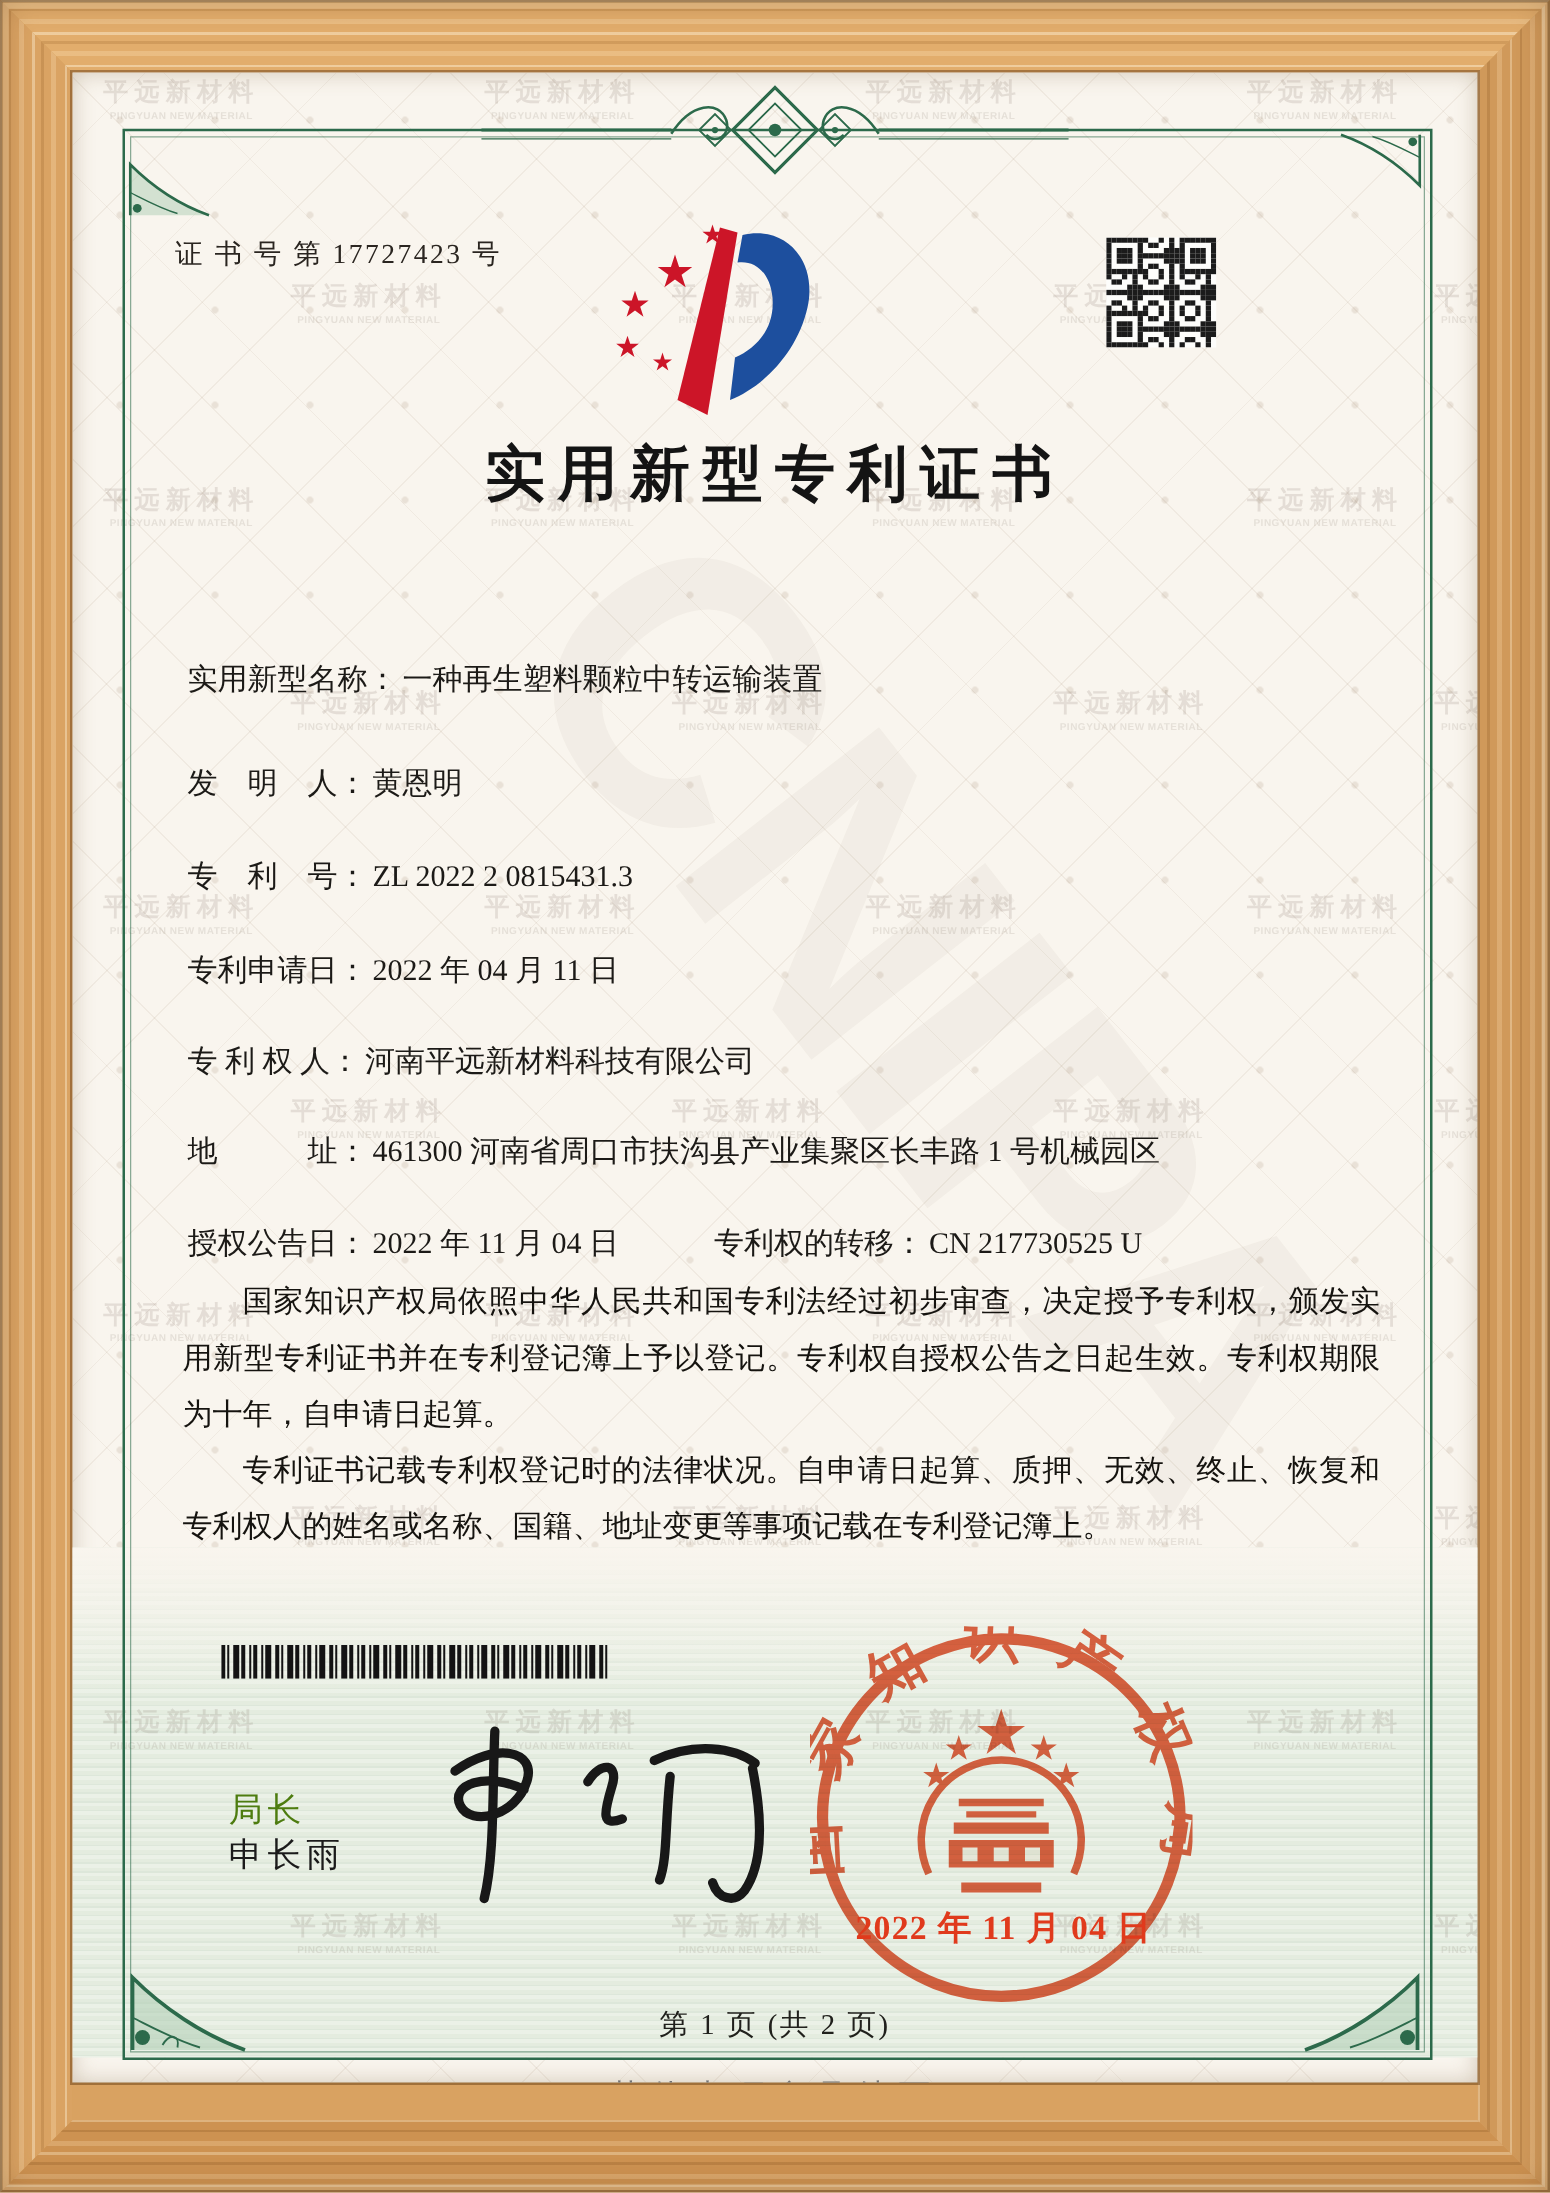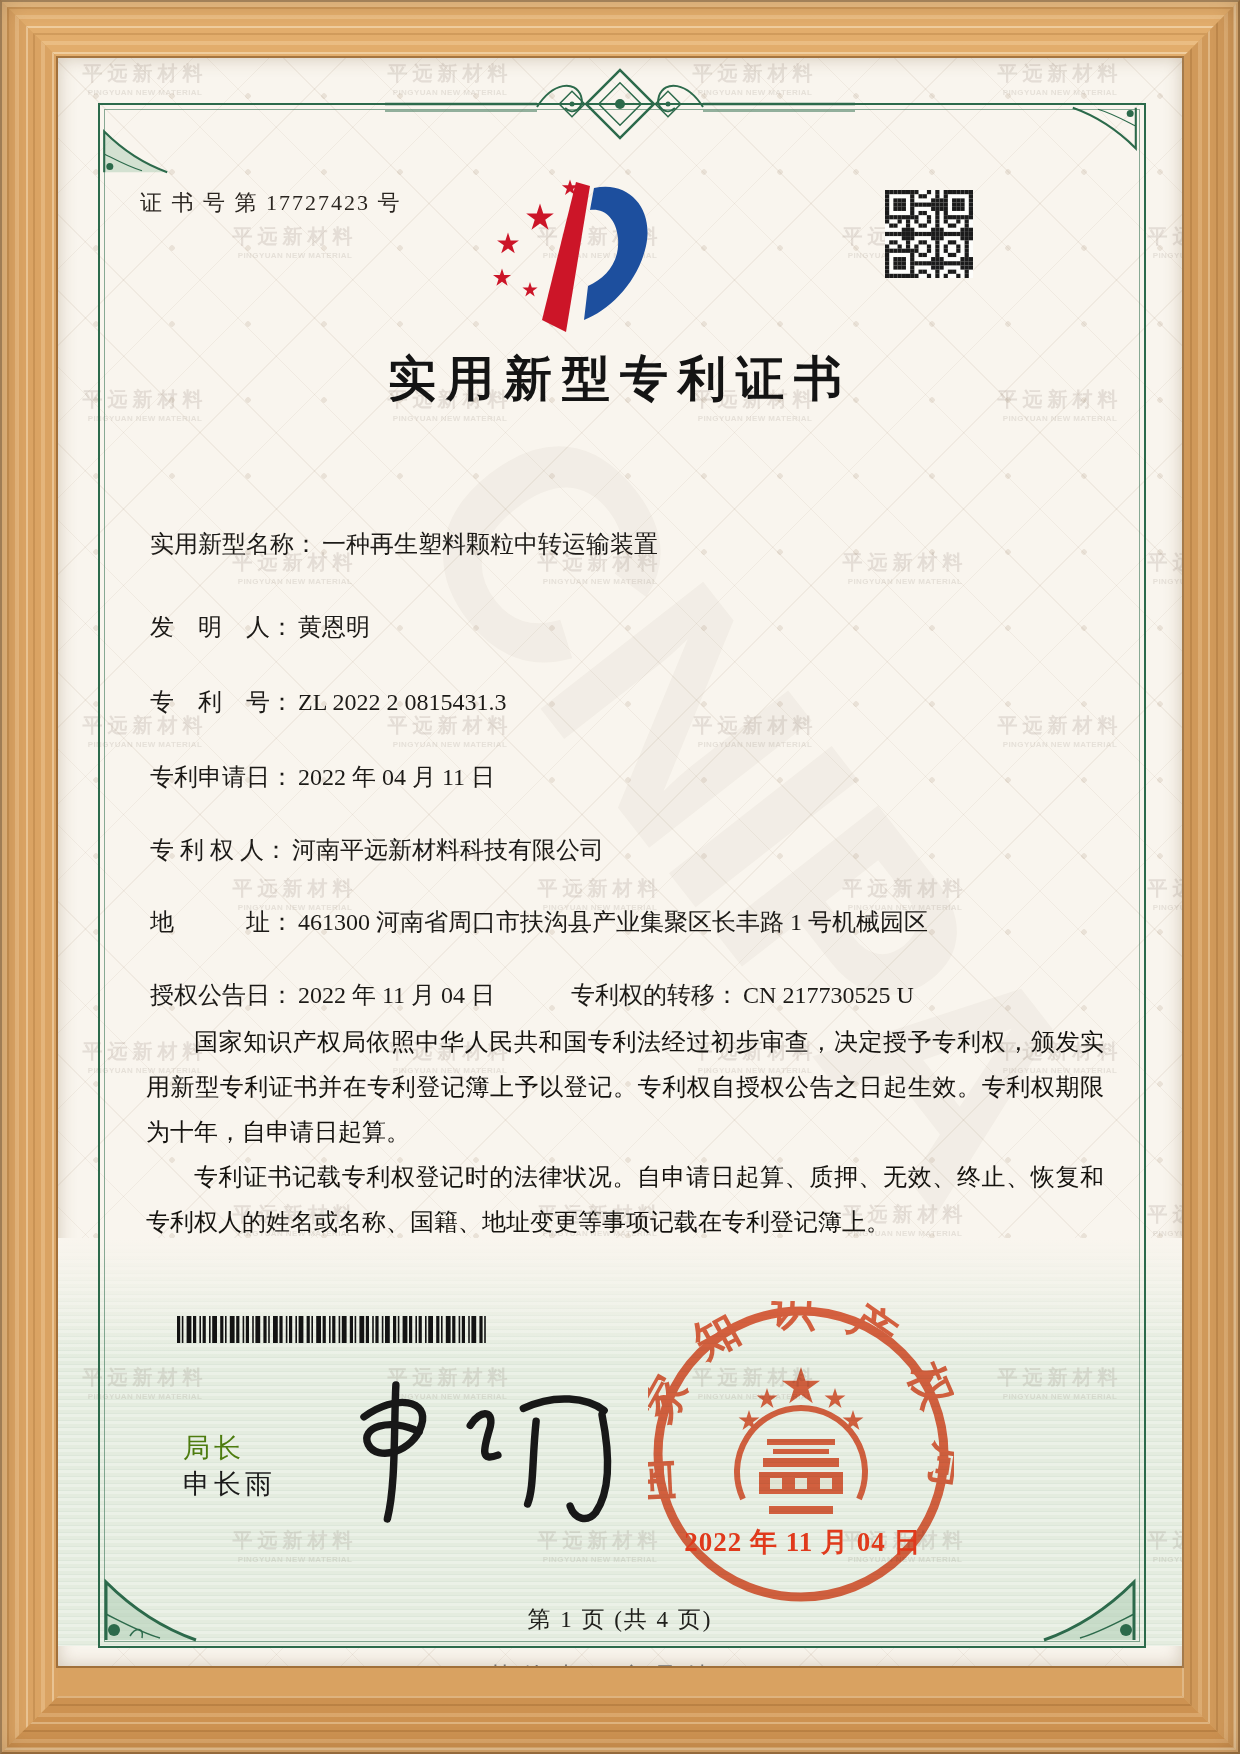--- a/index.html
+++ b/index.html
@@ -725,17 +725,17 @@
       <path d="M95,198 A64,64 0 1 1 211,198" fill="none" stroke="#e25937" stroke-width="6"></path>
     </g>
     <g fill="#f9f5ee">
       <rect x="122" y="177" width="12" height="11"></rect>
         <rect x="147" y="177" width="12" height="11"></rect>
         <rect x="172" y="177" width="12" height="11"></rect>
     </g>
   </svg>
   <div class="seal-date">2022 年 11 月 04 日</div>
 
-  <div class="page-no">第 1 页 (共 4 页)</div>
+  <div class="page-no">第 1 页 (共 2 页)</div>
   <div class="note">其他事项参见续页</div>
 </div>
 
 <div class="wood-edge"></div>
 
 </body></html>

